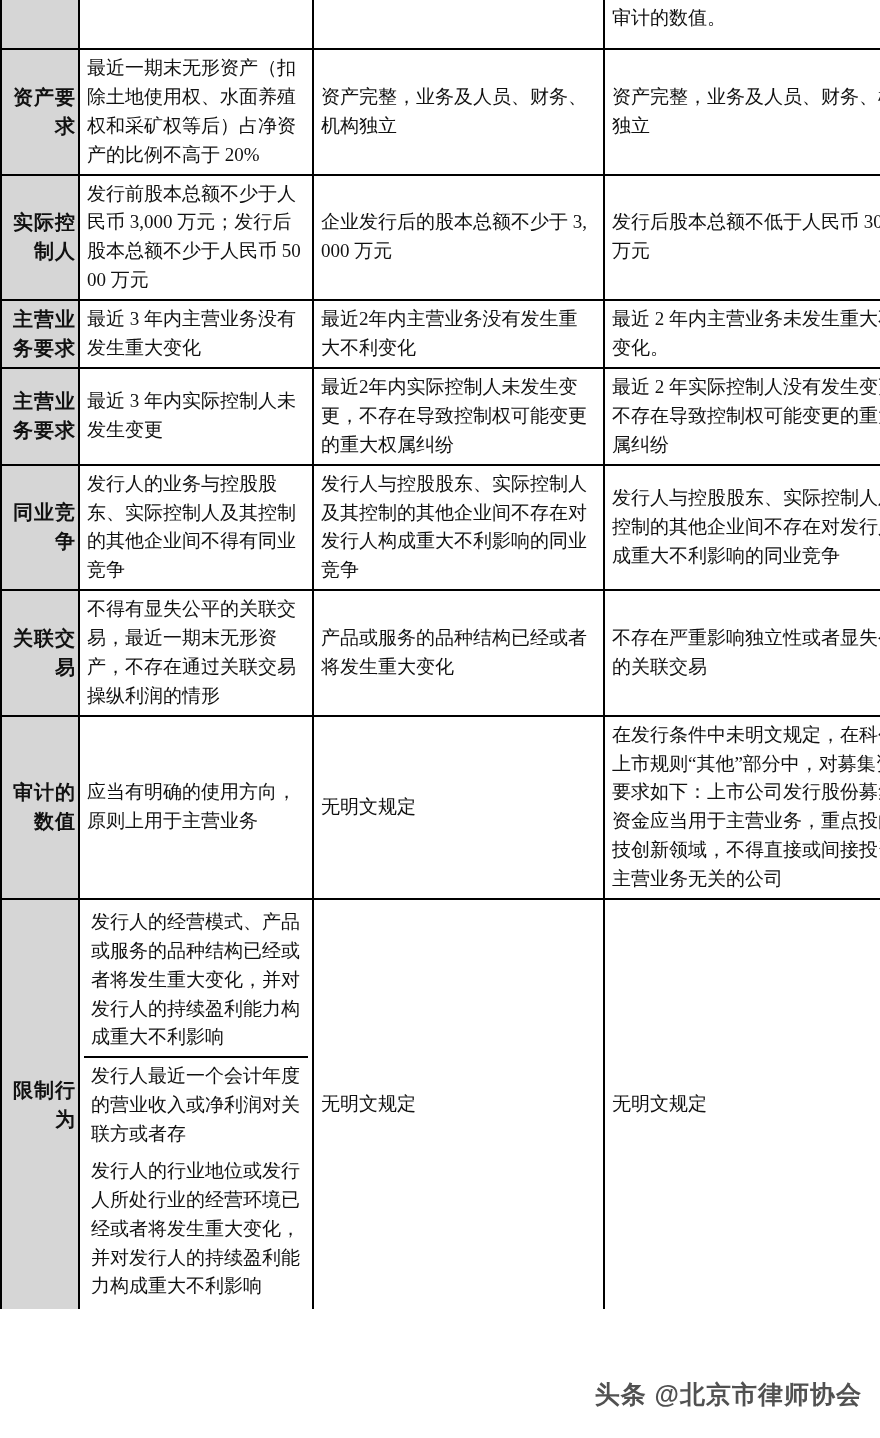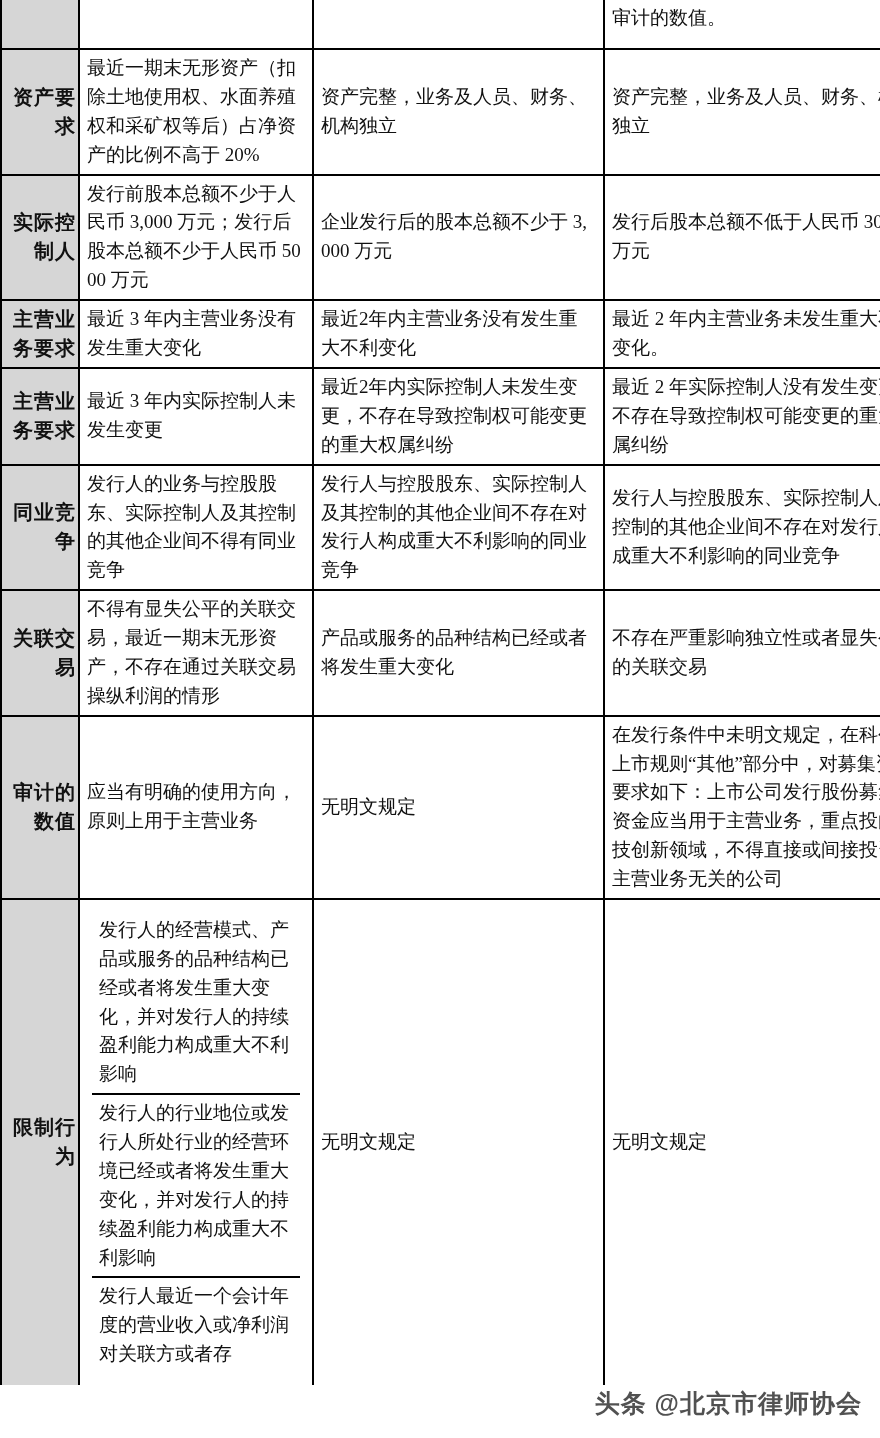--- a/index.html
+++ b/index.html
@@ -42,21 +42,21 @@
     line-height: 1.45;
     padding: 4px 2px;
     width: 72px;
   }
 
   td.col-b { width: 218px; margin-left: 48px; }
   td.col-c { width: 275px; }
   td.col-d { width: 311px; }
 
   td.nested-wrap {
-    padding: 12px;
+    padding: 4px;
     border: 2px solid #000000;
   }
   td.nested-wrap .sub-table {
     width: 100%;
     border-collapse: collapse;
     table-layout: fixed;
   }
   td.nested-wrap .sub-table td {
     border: 0;
     border-bottom: 2px solid #000000;
@@ -67,21 +67,21 @@
   td.nested-wrap .sub-table tr:last-child td {
     border-bottom: 0;
   }
 
   .cut-top { border-top: 0 !important; }
   .cut-bot { border-bottom: 0 !important; }
 
   .watermark {
     position: absolute;
     right: 18px;
-    bottom: 18px;
+    bottom: 27px;
     font-size: 25px;
     font-weight: bold;
     color: #3a3a3a;
     opacity: 0.88;
     letter-spacing: 1px;
     font-family: "Liberation Sans", "DejaVu Sans", sans-serif;
     white-space: nowrap;
     pointer-events: none;
   }
 </style>
@@ -149,24 +149,24 @@
 
     <tr>
       <td class="rowhead cut-bot">限制行为</td>
       <td class="col-b nested-wrap cut-bot">
         <table class="sub-table">
           <tbody>
             <tr>
               <td>发行人的经营模式、产品或服务的品种结构已经或者将发生重大变化，并对发行人的持续盈利能力构成重大不利影响</td>
             </tr>
             <tr>
-              <td>发行人的行业地位或发行人所处行业的经营环境已经或者将发生重大变化，并对发行人的持续盈利能力构成重大不利影响</td>
+              <td class="cut-bot">发行人最近一个会计年度的营业收入或净利润对关联方或者存</td>
             </tr>
             <tr>
-              <td class="cut-bot">发行人最近一个会计年度的营业收入或净利润对关联方或者存</td>
+              <td>发行人的行业地位或发行人所处行业的经营环境已经或者将发生重大变化，并对发行人的持续盈利能力构成重大不利影响</td>
             </tr>
           </tbody>
         </table>
       </td>
       <td class="col-c cut-bot">无明文规定</td>
       <td class="col-d cut-bot">无明文规定</td>
     </tr>
   </tbody>
 </table>
 

